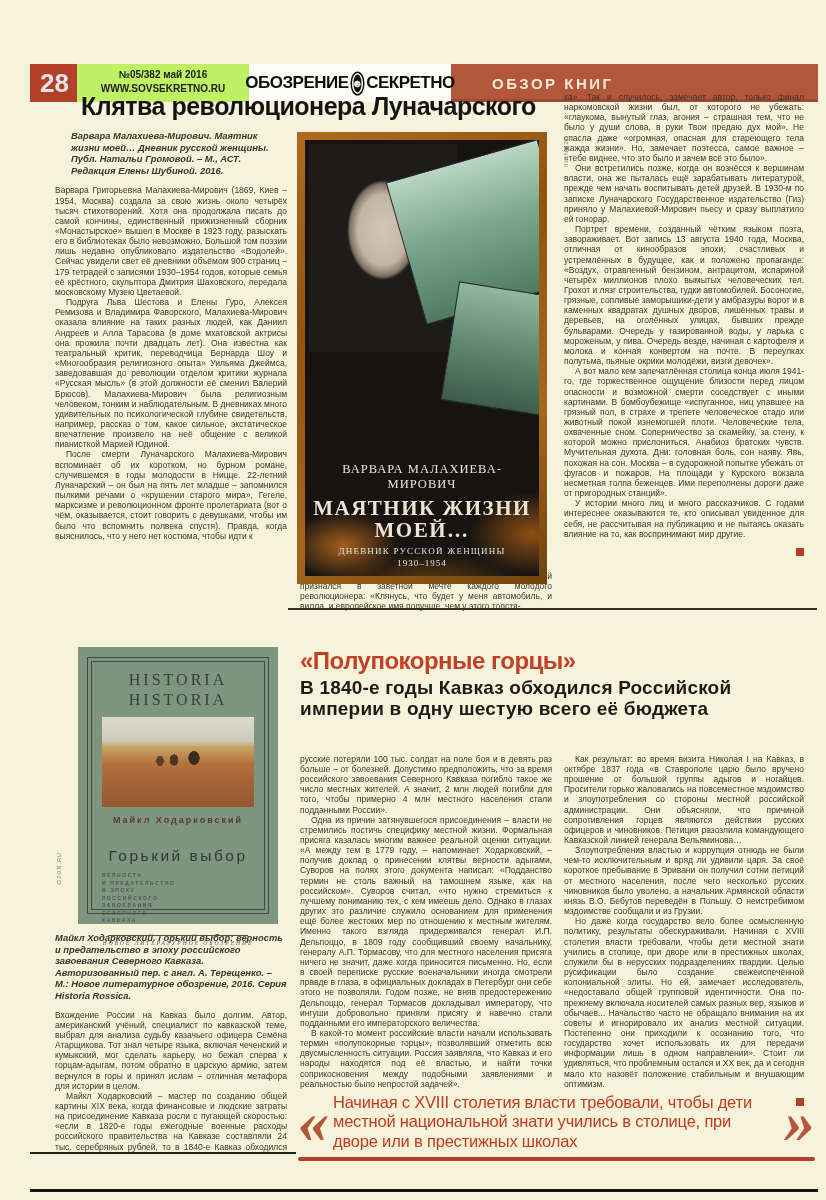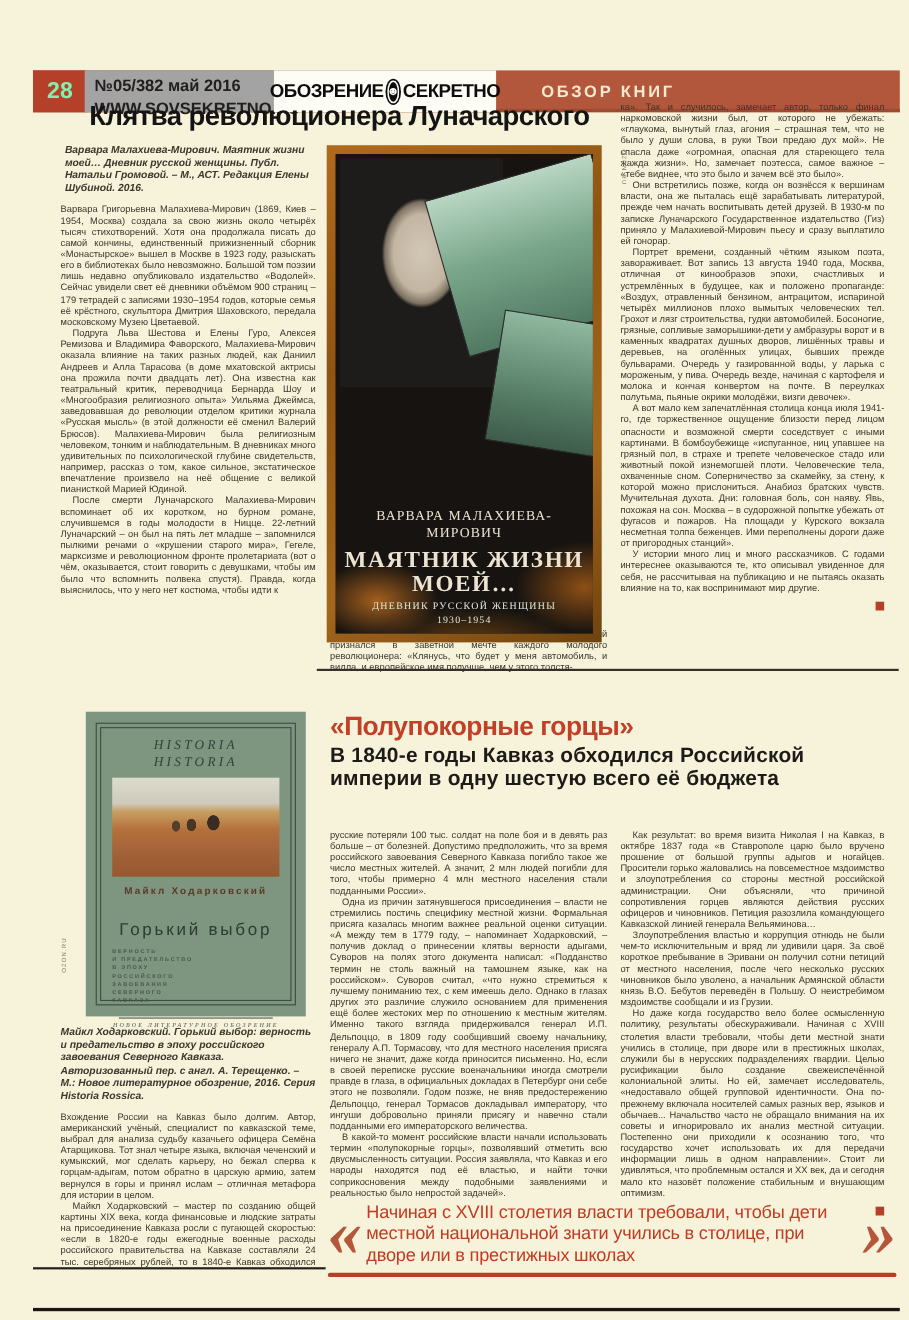--- a/index.html
+++ b/index.html
@@ -6,37 +6,37 @@
   html,body { margin:0; padding:0; }
   body {
     width:826px; height:1200px; position:relative; overflow:hidden;
     background:#f7f2da; color:#3b372c;
     font-family:"Liberation Sans", sans-serif;
   }
   
   .band { position:absolute; top:64px; left:30px; width:788px; height:38px;
           background:#b2573c; border-bottom:3px solid #9c4a31; }
   .pagenum { position:absolute; top:64px; left:30px; width:49px; height:38px;
-             background:#b5402a; color:#86efac; font-weight:bold; font-size:21px;
+             background:#b5402a; color:#e5e5e5; font-weight:bold; font-size:26px;
              display:flex; align-items:center; justify-content:center; }
   .issuebox { position:absolute; top:64px; left:77px; width:172px; height:38px;
-              background:#a3a3a3; padding:4px 9px; color:#22201c;
-              font-weight:bold; font-size:15px; line-height:1.4; }
+              background:#bef264; padding:4px 9px; color:#22201c;
+              font-weight:bold; font-size:10px; line-height:1.4;text-align:center; }
   .logobox { position:absolute; top:64px; left:249px; width:202px; height:38px;
              background:#fdfdf6; display:flex; align-items:center; justify-content:center; gap:3px; }
   .logotext { font-weight:900; font-size:17px; letter-spacing:-0.5px; color:#0d0d0d; font-stretch:condensed; }
   .emblem { width:21px; height:21px; border-radius:50%; background:#0d0d0d; color:#fdfdf6;
             display:flex; align-items:center; justify-content:center; font-size:11px; line-height:1;
             box-shadow: inset 0 0 0 1.5px #fdfdf6, 0 0 0 1.5px #0d0d0d; }
   .sectiontitle { position:absolute; top:64px; left:492px; height:38px; display:flex; align-items:center;
                   color:#f4ead0; font-weight:bold; font-size:15px; letter-spacing:2.5px; }
   
   .bodyp { font-size:8.5px; line-height:10.15px; text-align:justify; margin:0; text-indent:11px; }
   .noind { text-indent:0; }
-  .bookref { font-size:9.4px; line-height:11.6px; font-weight:bold; font-style:italic; margin:0 0 9px 4px; }
+  .bookref { font-size:9.4px; line-height:11.6px; font-weight:bold; font-style:italic; margin:0 0 9px 16px; }
   .endrow { text-align:right; margin-top:3px; }
   .endsq { display:inline-block; width:8px; height:8px; background:#b5402a; }
   
   .art1 { position:absolute; top:92px; left:55px; width:749px;
           display:grid; grid-template-columns:237px 268px 240px; column-gap:2px; }
   .a1-head { grid-column:1/3; grid-row:1; text-align:center; padding:0 4px 6px 4px; }
   .a1-title { font-size:25px; font-weight:900; color:#141414; margin:0 0 3px 0; letter-spacing:-0.5px; }
   .a1-sub { font-size:18px; font-weight:900; color:#141414; margin:0; line-height:1.12; letter-spacing:-0.3px; }
   .a1-left { grid-column:1; grid-row:2/4; height:545px; overflow:hidden; padding-right:5px; }
   .a1-coverwrap { grid-column:2; grid-row:2; position:relative; height:372px; }
@@ -79,21 +79,21 @@
   .a2-kicker { font-size:24px; font-weight:900; color:#c04128; margin:0 0 2px 0; letter-spacing:-0.5px; }
   .a2-title { font-size:19px; font-weight:900; color:#1d1b18; margin:0; line-height:1.12; letter-spacing:0.2px; }
   .a2-mid { grid-column:2; grid-row:2; padding:0 10px 0 6px; height:372px; overflow:hidden; }
   .a2-right { grid-column:3; grid-row:2; height:372px; overflow:hidden; }
   
   .cover2wrap { position:relative; width:214px; margin:2px auto 8px auto; }
   .cover2 { width:200px; height:277px; margin-left:14px; background:#7e957f; padding:10px 9px;
             font-family:"Liberation Serif", serif; }
   .c2-frame { width:100%; height:100%; border:1px solid #3e4b41; padding:3px; }
   .c2-frame2 { width:100%; height:100%; border:1px solid #3e4b41; padding:8px 6px; text-align:center; }
-  .c2-series { font-size:12px; letter-spacing:3px; color:#33413a; line-height:1.25; font-style:italic; }
+  .c2-series { font-size:16px; letter-spacing:3px; color:#33413a; line-height:1.25; }
   .c2-paint { width:152px; height:90px; margin:7px auto 8px auto; position:relative;
     background:linear-gradient(180deg,#dcdccd 0%,#cfcabb 26%,#c8a063 34%,#b5713c 52%,#a5643a 72%,#96582f 100%); }
   .c2-riders { position:absolute; left:52px; top:28px; width:60px; height:26px;
     background:radial-gradient(ellipse 9px 11px at 40px 13px,#3a2c20 0 60%,transparent 65%),
                radial-gradient(ellipse 7px 9px at 20px 15px,#4a3626 0 60%,transparent 65%),
                radial-gradient(ellipse 6px 8px at 6px 16px,#52402c 0 60%,transparent 65%); }
   .c2-author { font-size:9px; font-weight:bold; letter-spacing:2px; color:#5d3a28; font-family:"Liberation Sans",sans-serif; margin-bottom:22px; }
   .c2-title { font-size:15.5px; letter-spacing:2.5px; color:#2e3a33; font-family:"Liberation Sans",sans-serif; margin-bottom:7px; }
   .c2-subs { font-size:5px; letter-spacing:1.6px; color:#4a584e; text-align:left; padding-left:4px;
              line-height:1.5; font-family:"Liberation Sans",sans-serif; font-weight:bold; }

